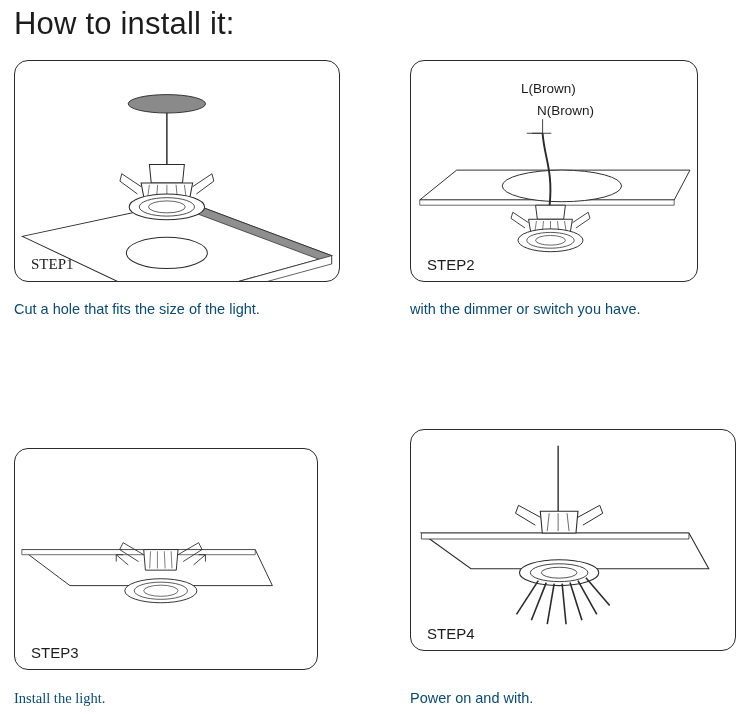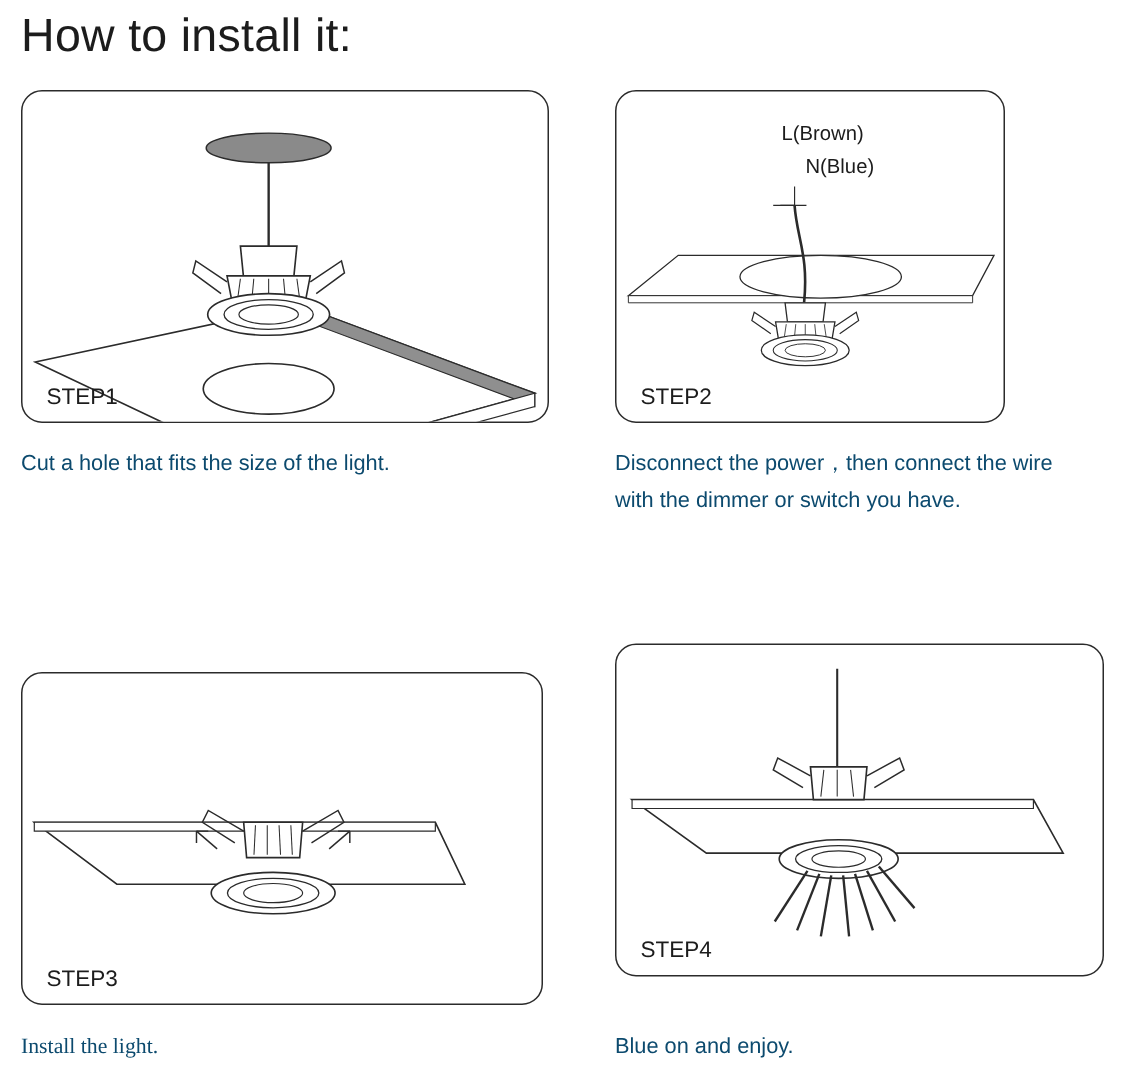--- a/index.html
+++ b/index.html
@@ -57,21 +57,21 @@
     font-size: 13.5px;
     color: #1c1c1c;
     white-space: nowrap;
   }
 </style>
 </head>
 <body>
 
 <div id="page-title">How to install it:</div>
 
-<div class="step-card" style="left:14px; top:60px; width:352px; height:222px;">
+<div class="step-card" style="left:14px; top:60px; width:326px; height:222px;font-family:Liberation Serif, serif;">
   <svg class="svg-layer" viewBox="0 0 352 222">
 
     <path d="M8 182 L160 254 L344 203 L186 144 Z" fill="#ffffff" stroke="#2b2b2b" stroke-width="1.1"></path>
 
     <path d="M186 144 L344 203 L344 212 L186 153 Z" fill="#8f8f8f" stroke="#2b2b2b" stroke-width="0.8"></path>
     <path d="M160 254 L344 203 L344 212 L160 262 Z" fill="#ffffff" stroke="#2b2b2b" stroke-width="0.8"></path>
 
     <ellipse cx="165" cy="200" rx="44" ry="17" fill="#ffffff" stroke="#2b2b2b" stroke-width="1.1"></ellipse>
 
     <line x1="165" y1="36" x2="165" y2="104" stroke="#2b2b2b" stroke-width="1.6"></line>
@@ -91,21 +91,21 @@
     <path d="M193 128 L214 114 L216 122 L197 136" fill="none" stroke="#2b2b2b" stroke-width="1"></path>
 
     <ellipse cx="165" cy="150" rx="41" ry="14" fill="#ffffff" stroke="#2b2b2b" stroke-width="1.1"></ellipse>
     <ellipse cx="165" cy="150" rx="30" ry="10" fill="#ffffff" stroke="#2b2b2b" stroke-width="0.9"></ellipse>
     <ellipse cx="165" cy="150" rx="20" ry="6.5" fill="#ffffff" stroke="#2b2b2b" stroke-width="0.8"></ellipse>
   </svg>
   <div class="step-label">STEP1</div>
 </div>
 <div class="caption" style="left:14px; top:297px;">Cut a hole that fits the size of the light.</div>
 
-<div class="step-card" style="left:410px; top:60px; width:260px; height:222px;">
+<div class="step-card" style="left:410px; top:60px; width:288px; height:222px;">
   <svg class="svg-layer" viewBox="0 0 326 222">
 
     <path d="M10 144 L52 110 L318 110 L300 144 Z" fill="#ffffff" stroke="#2b2b2b" stroke-width="1.1"></path>
     <path d="M10 144 L300 144 L300 150 L10 150 Z" fill="#ffffff" stroke="#2b2b2b" stroke-width="0.8"></path>
 
     <ellipse cx="172" cy="128" rx="68" ry="18" fill="#ffffff" stroke="#2b2b2b" stroke-width="1.1"></ellipse>
 
     <polyline points="150,52 150,68 132,68" fill="none" stroke="#2b2b2b" stroke-width="1"></polyline>
     <polyline points="160,68 138,68" fill="none" stroke="#2b2b2b" stroke-width="1"></polyline>
     <path d="M150 68 C 152 96, 162 110, 158 150" fill="none" stroke="#2b2b2b" stroke-width="2.2"></path>
@@ -119,29 +119,28 @@
     <line x1="175" y1="168" x2="178" y2="188" stroke="#2b2b2b" stroke-width="0.7"></line>
 
     <path d="M134 170 L116 158 L114 165 L130 176" fill="none" stroke="#2b2b2b" stroke-width="1"></path>
     <path d="M184 170 L202 158 L204 165 L188 176" fill="none" stroke="#2b2b2b" stroke-width="1"></path>
 
     <ellipse cx="159" cy="190" rx="37" ry="13" fill="#ffffff" stroke="#2b2b2b" stroke-width="1.1"></ellipse>
     <ellipse cx="159" cy="190" rx="27" ry="9" fill="#ffffff" stroke="#2b2b2b" stroke-width="0.9"></ellipse>
     <ellipse cx="159" cy="190" rx="17" ry="5.5" fill="#ffffff" stroke="#2b2b2b" stroke-width="0.8"></ellipse>
   </svg>
   <div class="wire-label" style="left:110px; top:20px;">L(Brown)</div>
-  <div class="wire-label" style="left:126px; top:42px;">N(Blue)</div>
+  <div class="wire-label" style="left:126px; top:42px;">N(Brown)</div>
   <div class="step-label">STEP2</div>
 </div>
 <div class="caption" style="left:410px; top:297px; width:340px;">
-  <div>Disconnect the power，then connect the wire</div>
   <div>with the dimmer or switch you have.</div>
 </div>
 
-<div class="step-card" style="left:14px; top:448px; width:348px; height:222px;">
+<div class="step-card" style="left:14px; top:448px; width:304px; height:222px;">
   <svg class="svg-layer" viewBox="0 0 352 222">
 
     <path d="M8 100 L64 142 L300 142 L280 100 Z" fill="#ffffff" stroke="#2b2b2b" stroke-width="1.1"></path>
     <path d="M8 100 L280 100 L280 106 L8 106 Z" fill="#ffffff" stroke="#2b2b2b" stroke-width="0.8"></path>
 
     <path d="M150 100 L190 100 L188 124 L152 124 Z" fill="#ffffff" stroke="#2b2b2b" stroke-width="1.1"></path>
     <line x1="158" y1="102" x2="157" y2="122" stroke="#2b2b2b" stroke-width="0.7"></line>
     <line x1="166" y1="102" x2="166" y2="122" stroke="#2b2b2b" stroke-width="0.7"></line>
     <line x1="174" y1="102" x2="175" y2="122" stroke="#2b2b2b" stroke-width="0.7"></line>
     <line x1="182" y1="102" x2="183" y2="122" stroke="#2b2b2b" stroke-width="0.7"></line>
@@ -187,13 +186,13 @@
       <line x1="136" y1="154" x2="121" y2="192"></line>
       <line x1="144" y1="155" x2="137" y2="196"></line>
       <line x1="152" y1="155" x2="156" y2="196"></line>
       <line x1="160" y1="154" x2="172" y2="192"></line>
       <line x1="168" y1="152" x2="187" y2="186"></line>
       <line x1="176" y1="149" x2="200" y2="177"></line>
     </g>
   </svg>
   <div class="step-label">STEP4</div>
 </div>
-<div class="caption" style="left:410px; top:686px;">Blue on and enjoy.</div>
+<div class="caption" style="left:410px; top:686px;">Power on and with.</div>
 
 </body></html>

